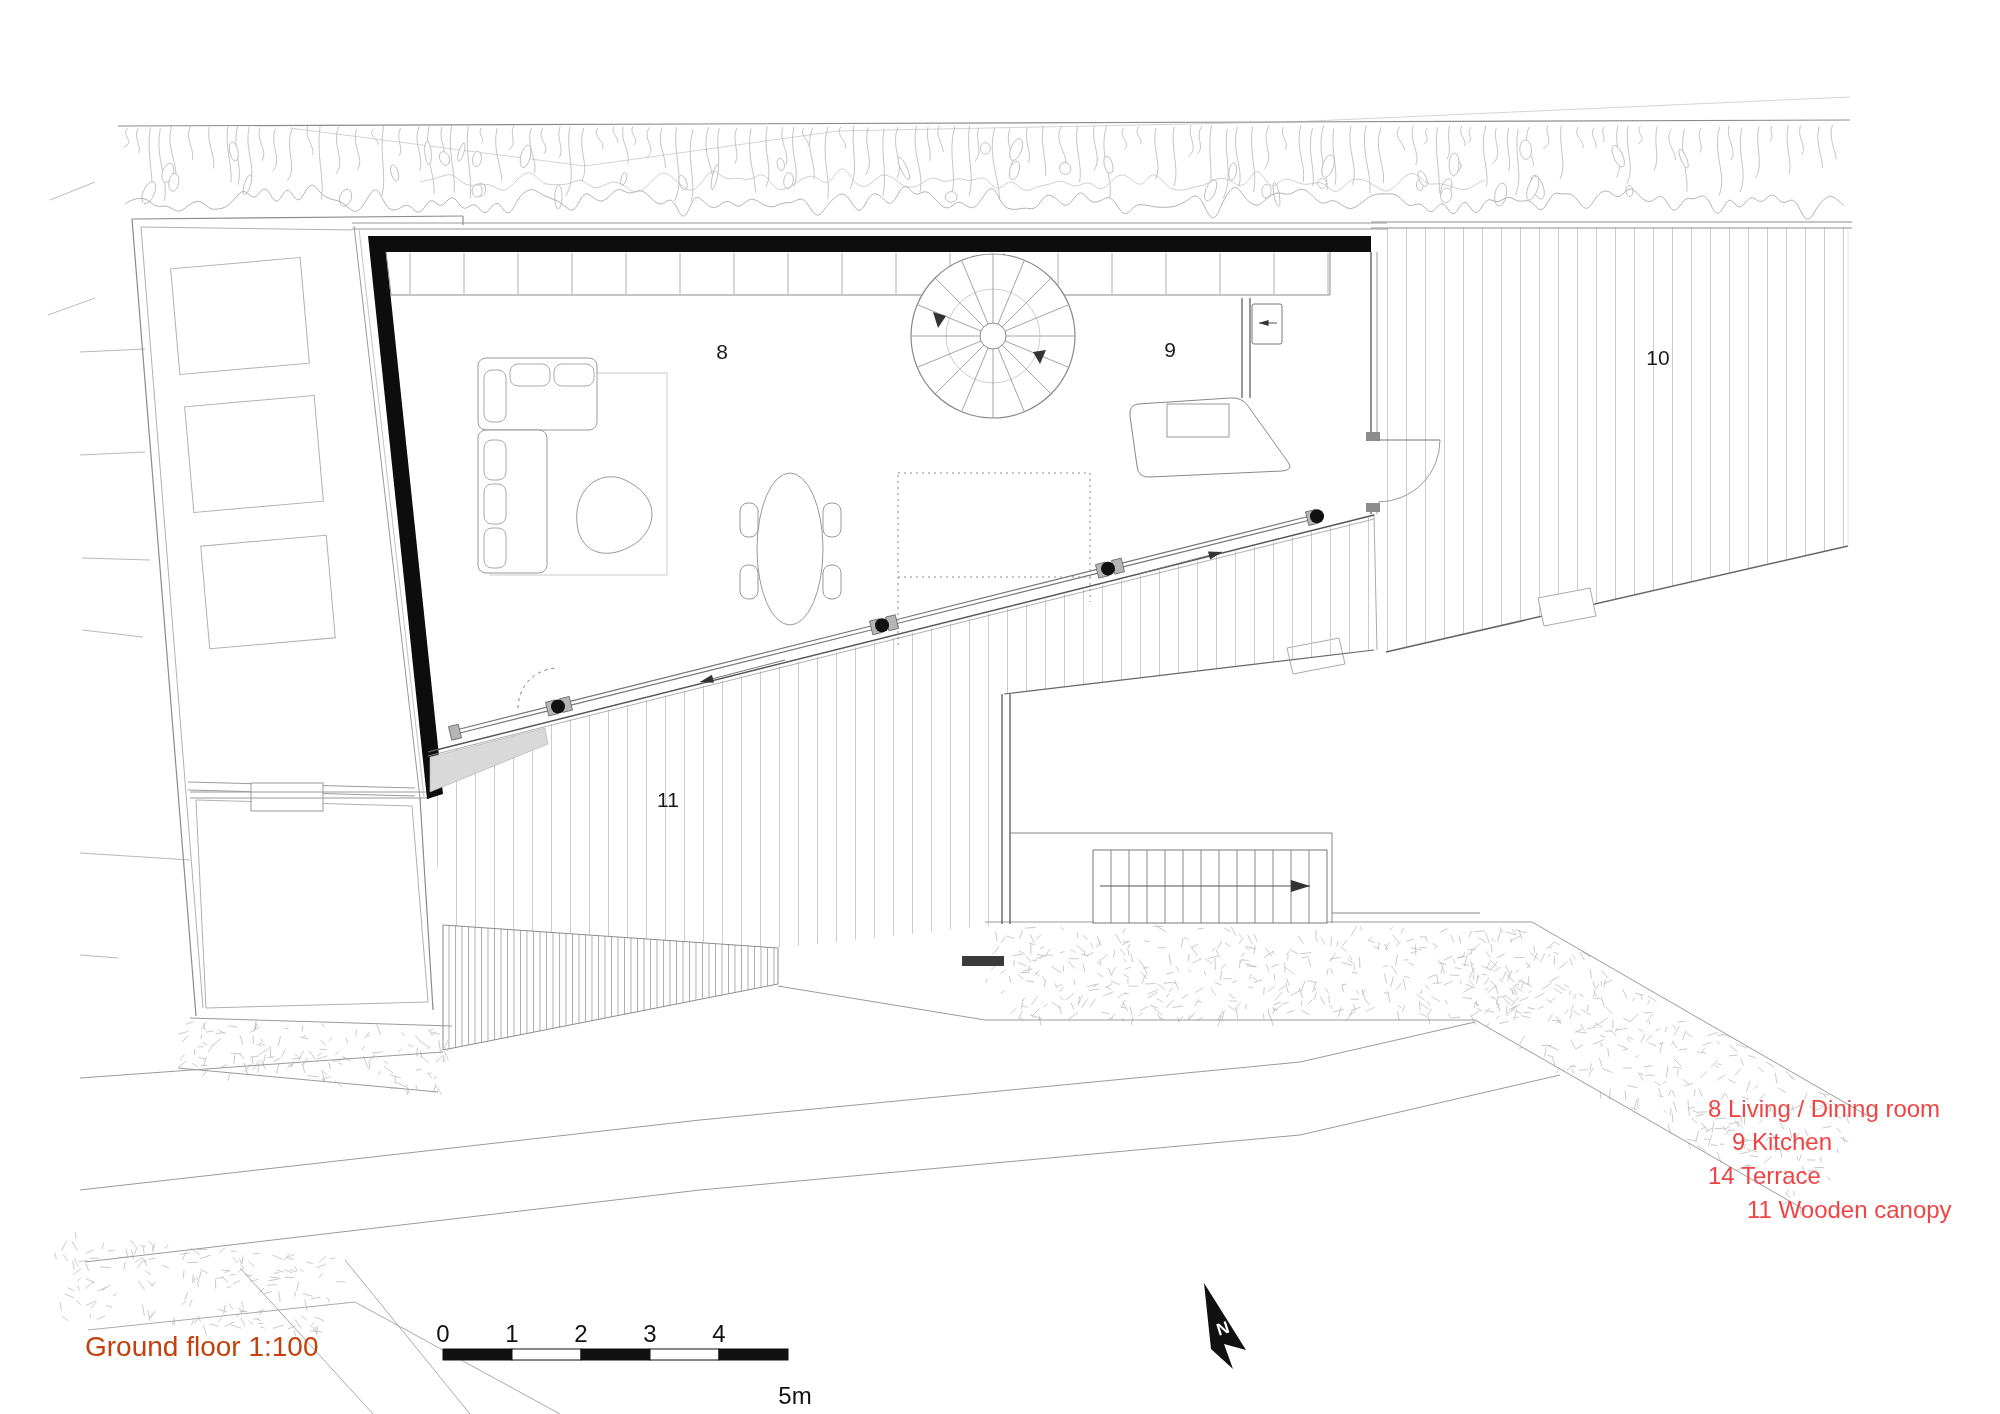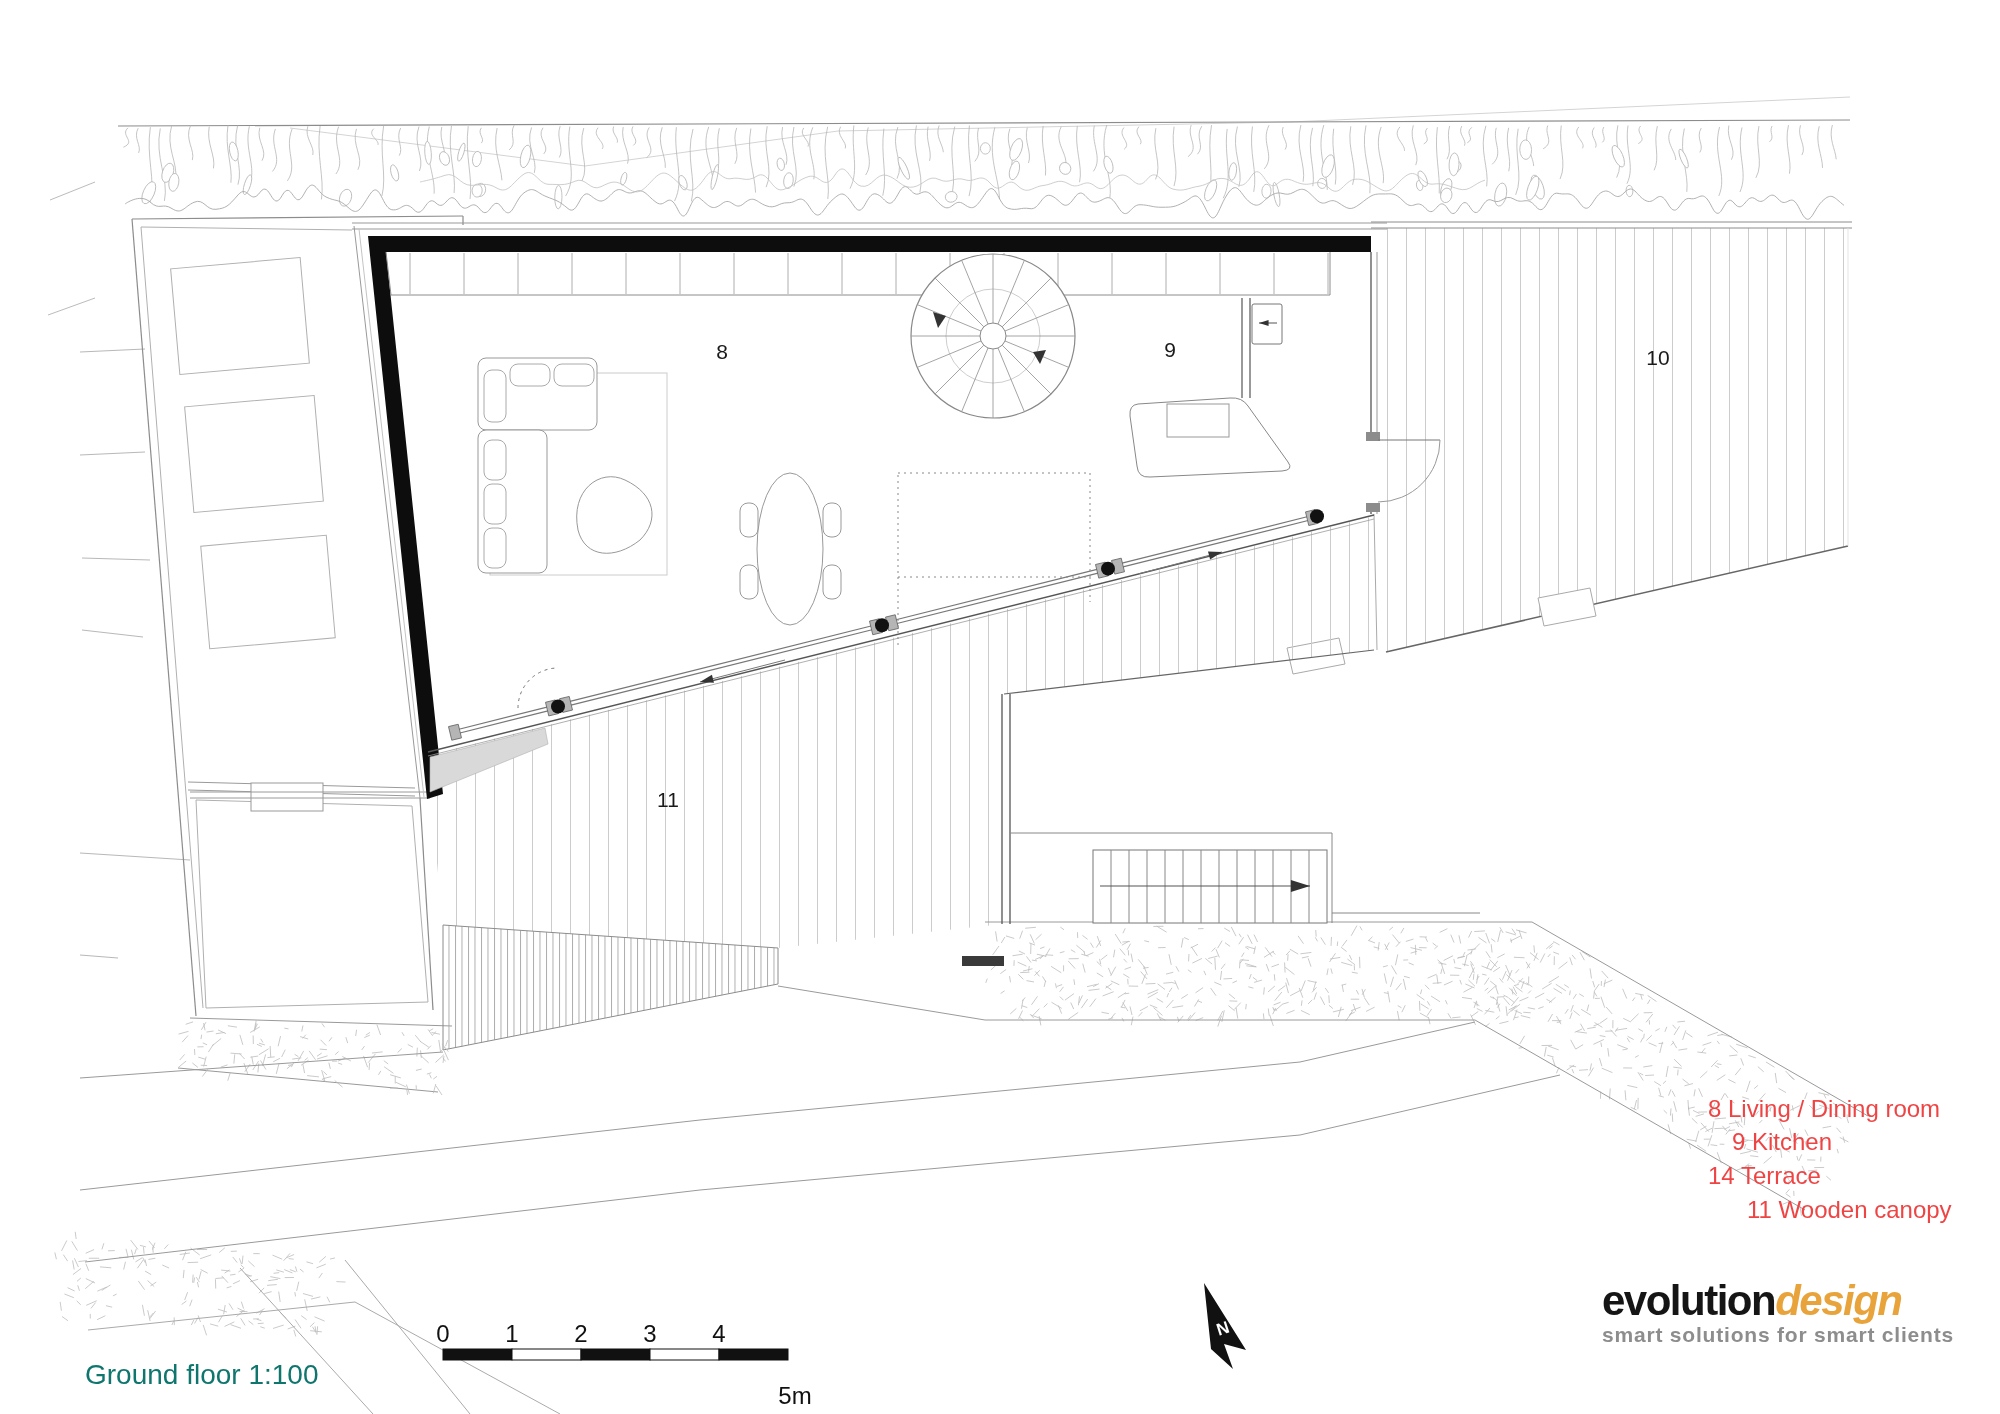--- a/index.html
+++ b/index.html
@@ -2,21 +2,21 @@
 <html><head>
 <meta charset="utf-8">
 <style>
   html,body{margin:0;padding:0;background:#fff;}
   #stage{position:relative;width:2000px;height:1414px;background:#fff;overflow:hidden;
          font-family:"Liberation Sans", sans-serif;}
   #plan-svg{position:absolute;left:0;top:0;}
   .lbl{position:absolute;color:#1a1a1a;white-space:nowrap;}
   .room-label{font-size:21px;transform:translate(-50%,-50%);}
   .legend-item{font-size:24px;color:#ef4444;}
-  .title{font-size:28px;color:#0f766e;margin-top:28px;}
+  .title{font-size:28px;color:#c2410c;}
   .tick{font-size:24px;transform:translate(-50%,-50%);color:#111;}
   .north-n{font-size:17px;font-weight:bold;color:#fff;transform:translate(-50%,-50%) rotate(-18deg);}
   .logo-main{font-size:42px;font-weight:900;letter-spacing:-1.5px;color:#151515;line-height:1.0;}
   .logo-main .design{font-style:italic;font-weight:800;}
   .logo-tagline{font-size:21px;font-weight:700;color:#8d8d8d;letter-spacing:0.8px;margin-top:1px;}
 </style>
 </head>
 <body>
 
 <div id="stage">
@@ -1442,18 +1442,14 @@
     <div class="lbl tick" style="left:443px;top:1334px">0</div>
     <div class="lbl tick" style="left:512px;top:1334px">1</div>
     <div class="lbl tick" style="left:581px;top:1334px">2</div>
     <div class="lbl tick" style="left:650px;top:1334px">3</div>
     <div class="lbl tick" style="left:719px;top:1334px">4</div>
     <div class="lbl tick" style="left:795px;top:1396px">5m</div>
   </div>
 
   <div class="lbl north-n" style="left:1223px;top:1329px">N</div>
 
-  <div class="lbl" style="left:1602px;top:1280px">
-    <div class="logo-main"><span>evolution</span><span class="design" id="logo-design" style="color: rgb(232, 163, 59);">design</span></div>
-    <div class="logo-tagline">smart solutions for smart clients</div>
-  </div>
 
 </div>
 
 </body></html>

